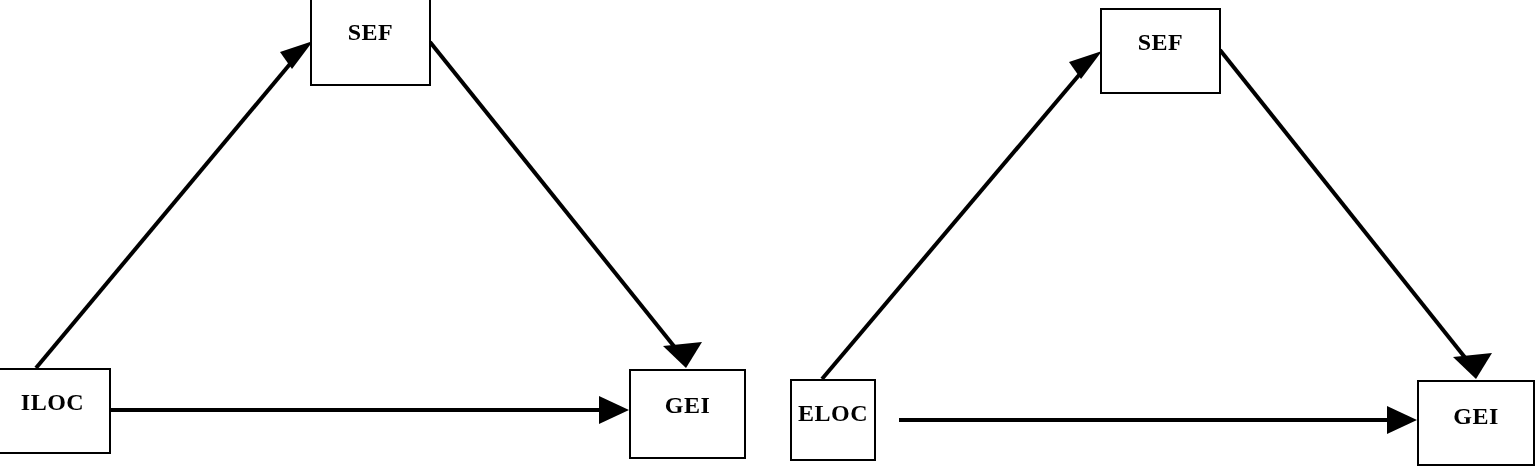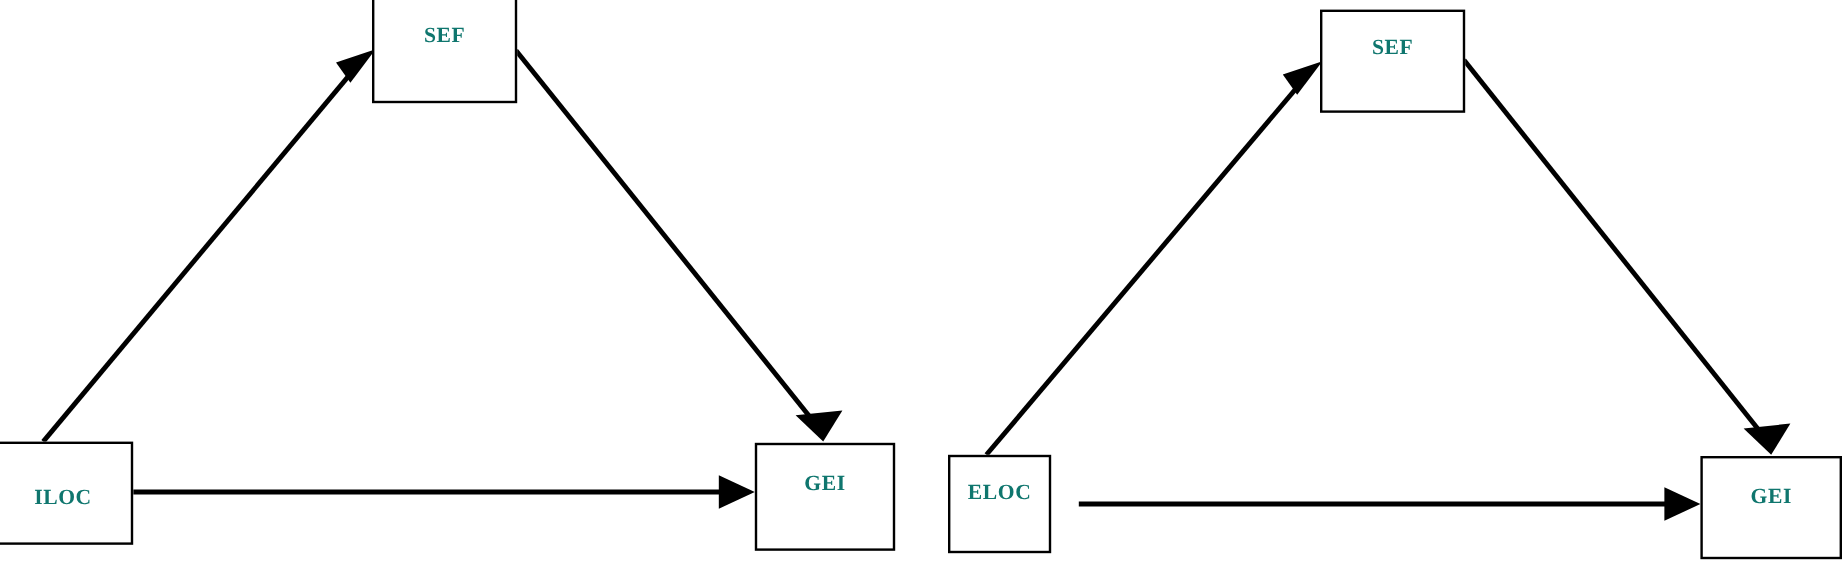--- a/index.html
+++ b/index.html
@@ -31,31 +31,31 @@
     background: #ffffff;
     border: 2px solid #000000;
     display: flex;
     align-items: flex-start;
     justify-content: center;
     z-index: 5;
   }
   .node-label {
     font-family: "Liberation Serif", "DejaVu Serif", serif;
     font-weight: bold;
-    font-size: 18px;
+    font-size: 24px;
     line-height: 1;
-    color: #0f766e;
+    color: #000000;
     letter-spacing: 0.5px;
     white-space: nowrap;
   }
   
   #box-sef-left   { left: 310px; top: -4px;  width: 121px; height: 90px; }
   #box-sef-left .node-label   { margin-top: 22px; }
   #box-iloc       { left: -6px; top: 368px; width: 117px; height: 86px; }
-  #box-iloc .node-label       { margin-top: 35px; }
+  #box-iloc .node-label       { margin-top: 20px; }
   #box-gei-left   { left: 629px; top: 369px; width: 117px; height: 90px; }
   #box-gei-left .node-label   { margin-top: 22px; }
   
   #box-sef-right  { left: 1100px; top: 8px;   width: 121px; height: 86px; }
   #box-sef-right .node-label  { margin-top: 20px; }
   #box-eloc       { left: 790px;  top: 379px; width: 86px; height: 82px; }
   #box-eloc .node-label       { margin-top: 20px; }
   #box-gei-right  { left: 1417px; top: 380px; width: 118px; height: 86px; }
   #box-gei-right .node-label  { margin-top: 22px; }
 </style>

